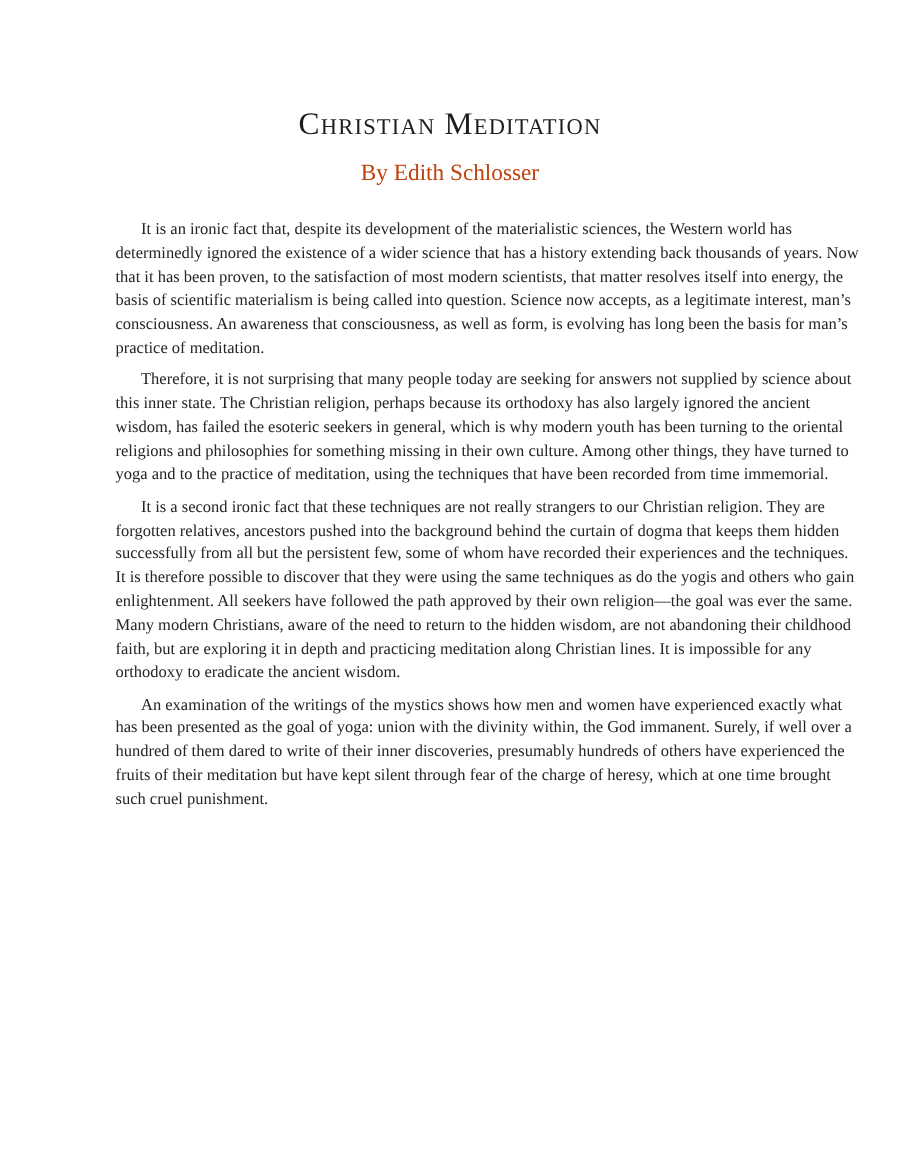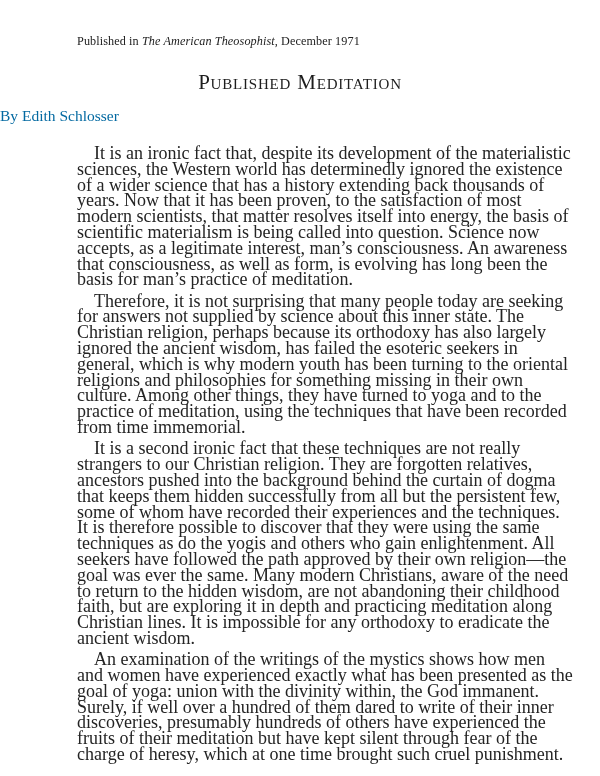--- a/index.html
+++ b/index.html
@@ -40,50 +40,47 @@
     font-variant: small-caps;
     letter-spacing: 0.8px;
     line-height: 24px;
     color: #1d1d1d;
   }
   .byline {
     position: absolute;
     left: 0;
     right: 0;
     top: 106px;
-    text-align: left;
+    text-align: center;
     font-size: 15.5px;
     line-height: 19px;
-    color: #0369a1;
+    color: #c2410c;
   }
   .article {
     position: absolute;
     left: 77px;
     top: 146px;
     width: 497px;
-    font-size: 18px;
+    font-size: 11px;
     line-height: 15.8px;
     text-align: left;
     color: #242424;
   }
   .article p {
     margin: 0 0 5.5px 0;
     text-indent: 17px;
   }
 </style>
 </head>
 <body>
 
 <div class="page">
 
-  <div class="pub-line">
-    <span>Published in </span><span class="journal">The American Theosophist</span><span>, December 1971</span>
-  </div>
 
-  <h1 class="doc-title">Published Meditation</h1>
+  <h1 class="doc-title">Christian Meditation</h1>
 
   <div class="byline">By Edith Schlosser</div>
 
   <div class="article">
     <p>It is an ironic fact that, despite its development of the materialistic sciences, the Western world has determinedly ignored the existence of a wider science that has a history extending back thousands of years. Now that it has been proven, to the satisfaction of most modern scientists, that matter resolves itself into energy, the basis of scientific materialism is being called into question. Science now accepts, as a legitimate interest, man’s consciousness. An awareness that consciousness, as well as form, is evolving has long been the basis for man’s practice of meditation.</p>
     <p>Therefore, it is not surprising that many people today are seeking for answers not supplied by science about this inner state. The Christian religion, perhaps because its orthodoxy has also largely ignored the ancient wisdom, has failed the esoteric seekers in general, which is why modern youth has been turning to the oriental religions and philosophies for something missing in their own culture. Among other things, they have turned to yoga and to the practice of meditation, using the techniques that have been recorded from time immemorial.</p>
     <p>It is a second ironic fact that these techniques are not really strangers to our Christian religion. They are forgotten relatives, ancestors pushed into the background behind the curtain of dogma that keeps them hidden successfully from all but the persistent few, some of whom have recorded their experiences and the techniques. It is therefore possible to discover that they were using the same techniques as do the yogis and others who gain enlightenment. All seekers have followed the path approved by their own religion—the goal was ever the same. Many modern Christians, aware of the need to return to the hidden wisdom, are not abandoning their childhood faith, but are exploring it in depth and practicing meditation along Christian lines. It is impossible for any orthodoxy to eradicate the ancient wisdom.</p>
     <p>An examination of the writings of the mystics shows how men and women have experienced exactly what has been presented as the goal of yoga: union with the divinity within, the God immanent. Surely, if well over a hundred of them dared to write of their inner discoveries, presumably hundreds of others have experienced the fruits of their meditation but have kept silent through fear of the charge of heresy, which at one time brought such cruel punishment.</p>
   </div>
 

